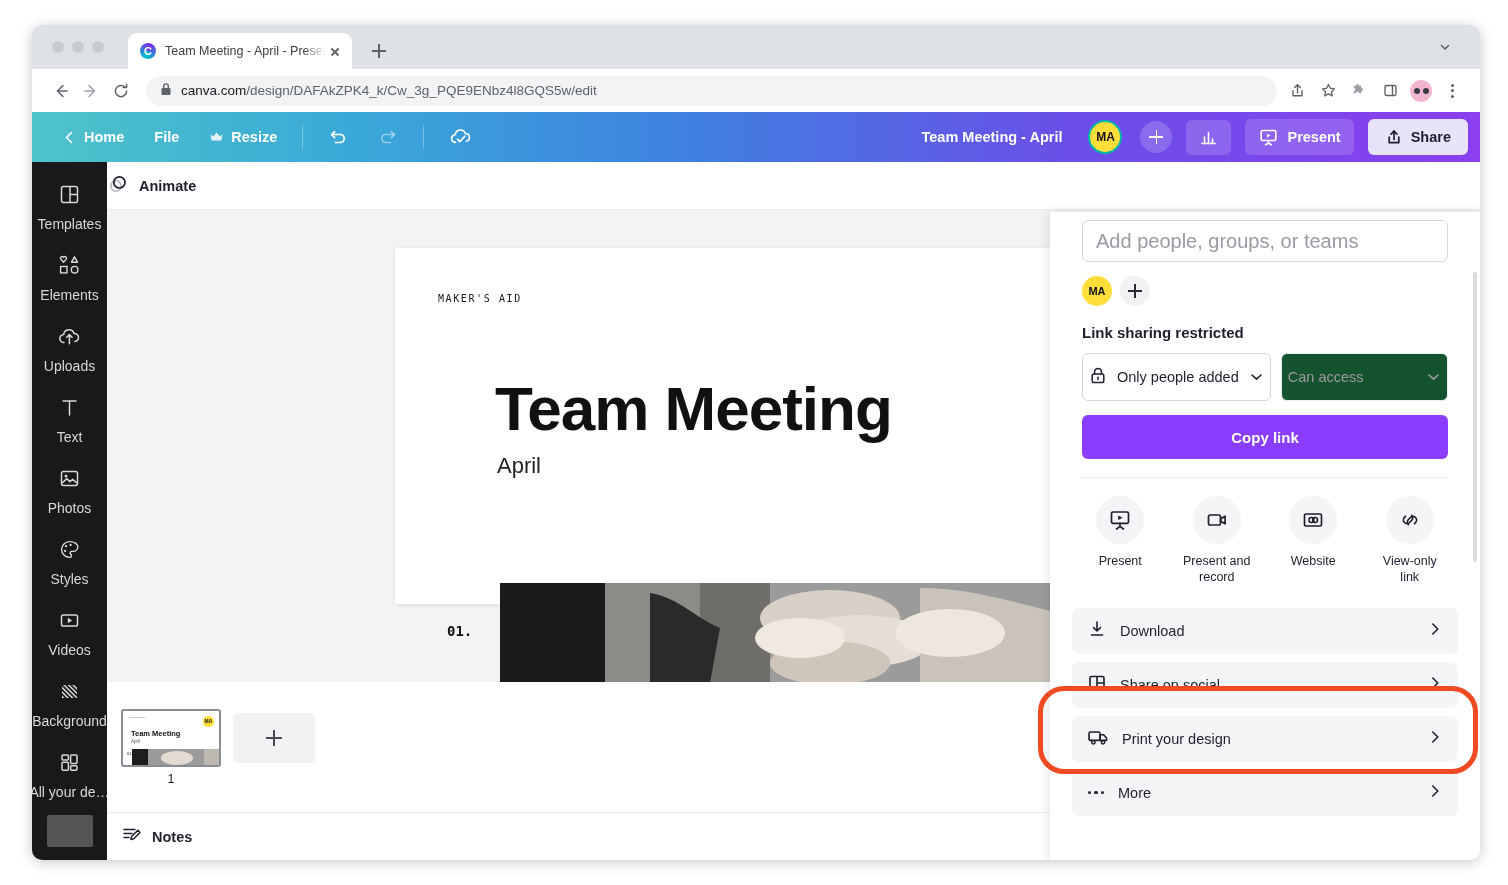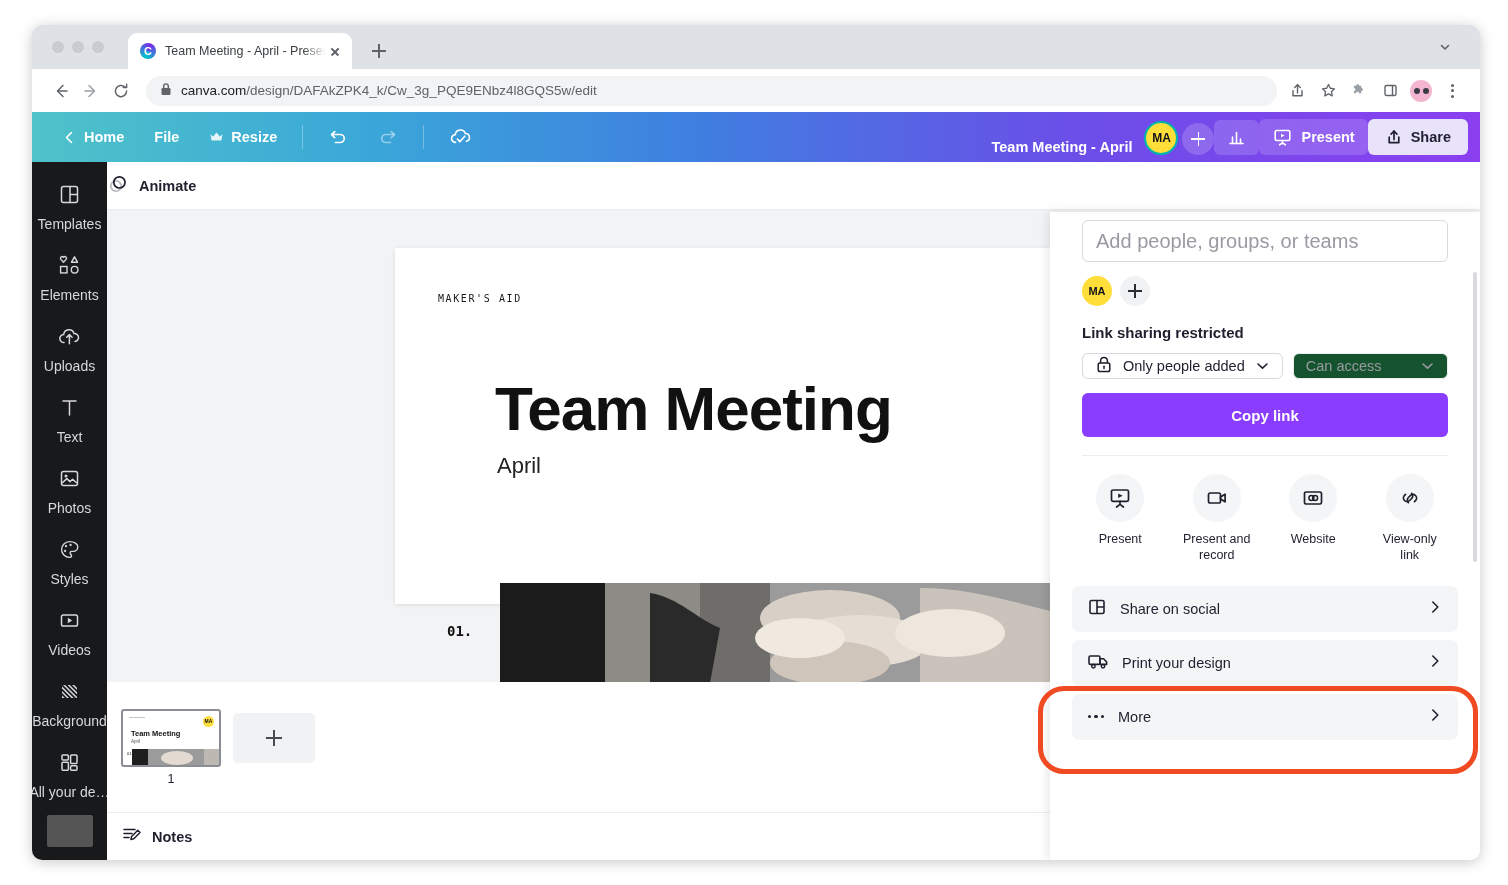--- a/index.html
+++ b/index.html
@@ -97,21 +97,21 @@
     display: flex; align-items: center; padding: 0 12px 0 16px;
   }
   .tb-left { display: flex; align-items: center; gap: 2px; }
   .tb-item {
     display: flex; align-items: center; gap: 7px;
     color: #fff; font-size: 14.5px; font-weight: 600;
     padding: 7px 14px; border-radius: 6px; white-space: nowrap;
   }
   .tb-sep { width: 1px; height: 24px; background: rgba(255,255,255,.3); margin: 0 9px; }
   .tb-icon { display: flex; align-items: center; justify-content: center; }
-  .tb-right { margin-left: auto; display: flex; align-items: flex-end; gap: 0; }
+  .tb-right { margin-left: auto; display: flex; align-items: center; gap: 14px; }
   .doc-title { color: #fff; font-size: 14.5px; font-weight: 600; margin-right: 12px; white-space: nowrap; }
   .avatar {
     width: 34px; height: 34px; border-radius: 50%; background: #ffde3a;
     border: 2px solid #00b5ad; color: #12131a; font-size: 12px; font-weight: 800;
     display: flex; align-items: center; justify-content: center;
   }
   .add-person {
     width: 32px; height: 32px; border-radius: 50%; background: rgba(255,255,255,.18);
     position: relative; margin-left: 4px;
   }
@@ -238,22 +238,22 @@
   }
   .sp-addbtn {
     width: 30px; height: 30px; border-radius: 50%; background: #f1f2f4; position: relative;
   }
   .sp-addbtn::before, .sp-addbtn::after { content: ""; position: absolute; background: #2b2c33; }
   .sp-addbtn::before { left: 8px; top: 14.2px; width: 14px; height: 1.7px; }
   .sp-addbtn::after  { left: 14.2px; top: 8px; width: 1.7px; height: 14px; }
   .sp-heading { margin-top: 18px; font-size: 15px; font-weight: 700; color: #1f1f2e; }
   .sp-selects { display: flex; gap: 10px; margin-top: 12px; }
   .sp-select {
-    flex: 1; height: 26px; border: 1px solid #d7d8dc; border-radius: 6px;
-    display: flex; align-items: center; gap: 10px; padding: 0 12px;
+    flex: 1; height: 48px; border: 1px solid #d7d8dc; border-radius: 6px;
+    display: flex; align-items: center; gap: 10px; padding: 0 6px;
     font-size: 14.5px; color: #1f1f2e;
   }
   .sp-select.disabled { background: #14532d; border-color: #eceef0; color: #9a9ba2; }
   .sp-select .sv { flex: 1; white-space: nowrap; }
   .copy-link {
     margin-top: 14px; height: 44px; background: #8b3dff; border-radius: 6px;
     color: #fff; font-size: 15px; font-weight: 700;
     display: flex; align-items: center; justify-content: center;
   }
   .sp-divider { height: 1px; background: #ebecef; margin: 18px 0 0; }
@@ -737,20 +737,34 @@
                   </svg>
               </span>
               <span class="sp-action-lb">View-only link</span>
             </div>
           </div>
 
           <div class="sp-list">
             <div class="sp-row">
               <span>
                 <svg width="20" height="20" viewBox="0 0 20 20">
+                    <path d="M10 3v9M6.6 8.6L10 12l3.4-3.4" fill="none" stroke="#1f1f2e" stroke-width="1.6" stroke-linecap="round" stroke-linejoin="round"></path>
+                    <path d="M4.5 16h11" stroke="#1f1f2e" stroke-width="1.6" stroke-linecap="round"></path>
+                  </svg>
+              </span>
+              <span class="sp-row-lb">Download</span>
+              <span>
+                <svg width="16" height="16" viewBox="0 0 16 16">
+                    <path d="M5.8 3l5 5-5 5" fill="none" stroke="#1f1f2e" stroke-width="1.6" stroke-linecap="round" stroke-linejoin="round"></path>
+                  </svg>
+              </span>
+            </div>
+            <div class="sp-row">
+              <span>
+                <svg width="20" height="20" viewBox="0 0 20 20">
                     <rect x="3" y="3.5" width="14" height="13" rx="1.6" fill="none" stroke="#1f1f2e" stroke-width="1.6"></rect>
                     <path d="M10 3.5v13M10 10h7" stroke="#1f1f2e" stroke-width="1.6"></path>
                   </svg>
               </span>
               <span class="sp-row-lb">Share on social</span>
               <span>
                 <svg width="16" height="16" viewBox="0 0 16 16">
                     <path d="M5.8 3l5 5-5 5" fill="none" stroke="#1f1f2e" stroke-width="1.6" stroke-linecap="round" stroke-linejoin="round"></path>
                   </svg>
               </span>

